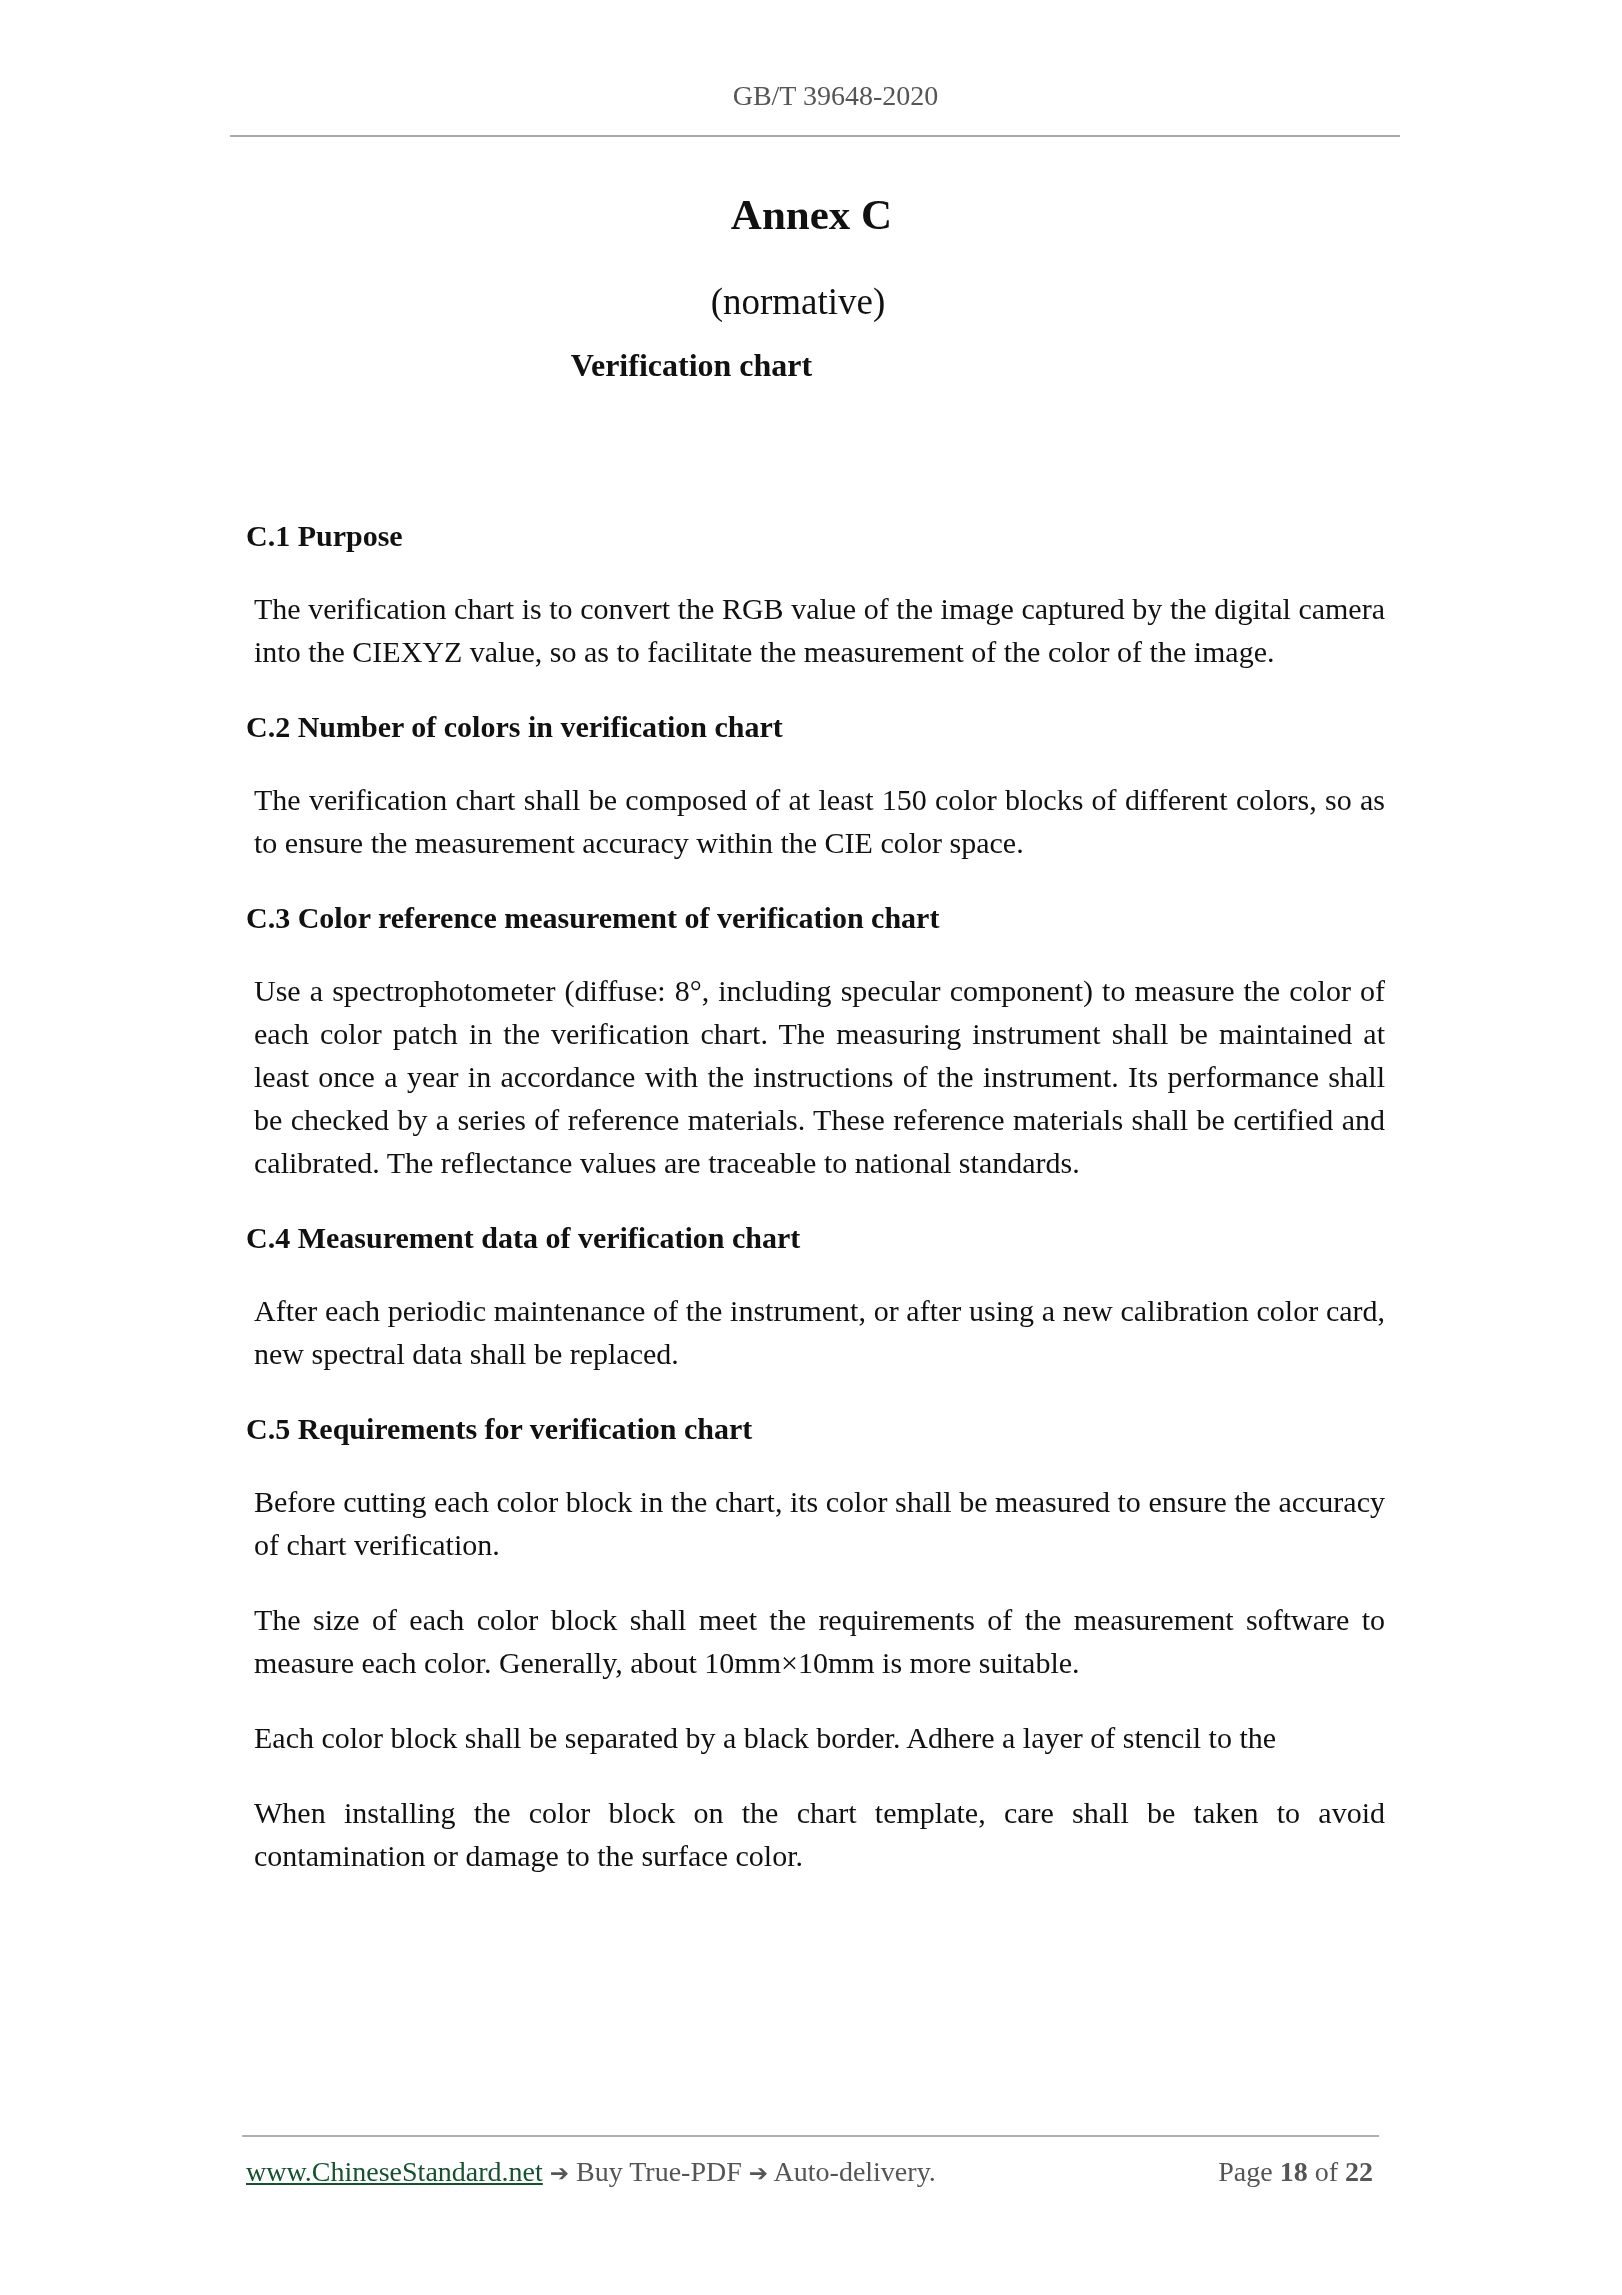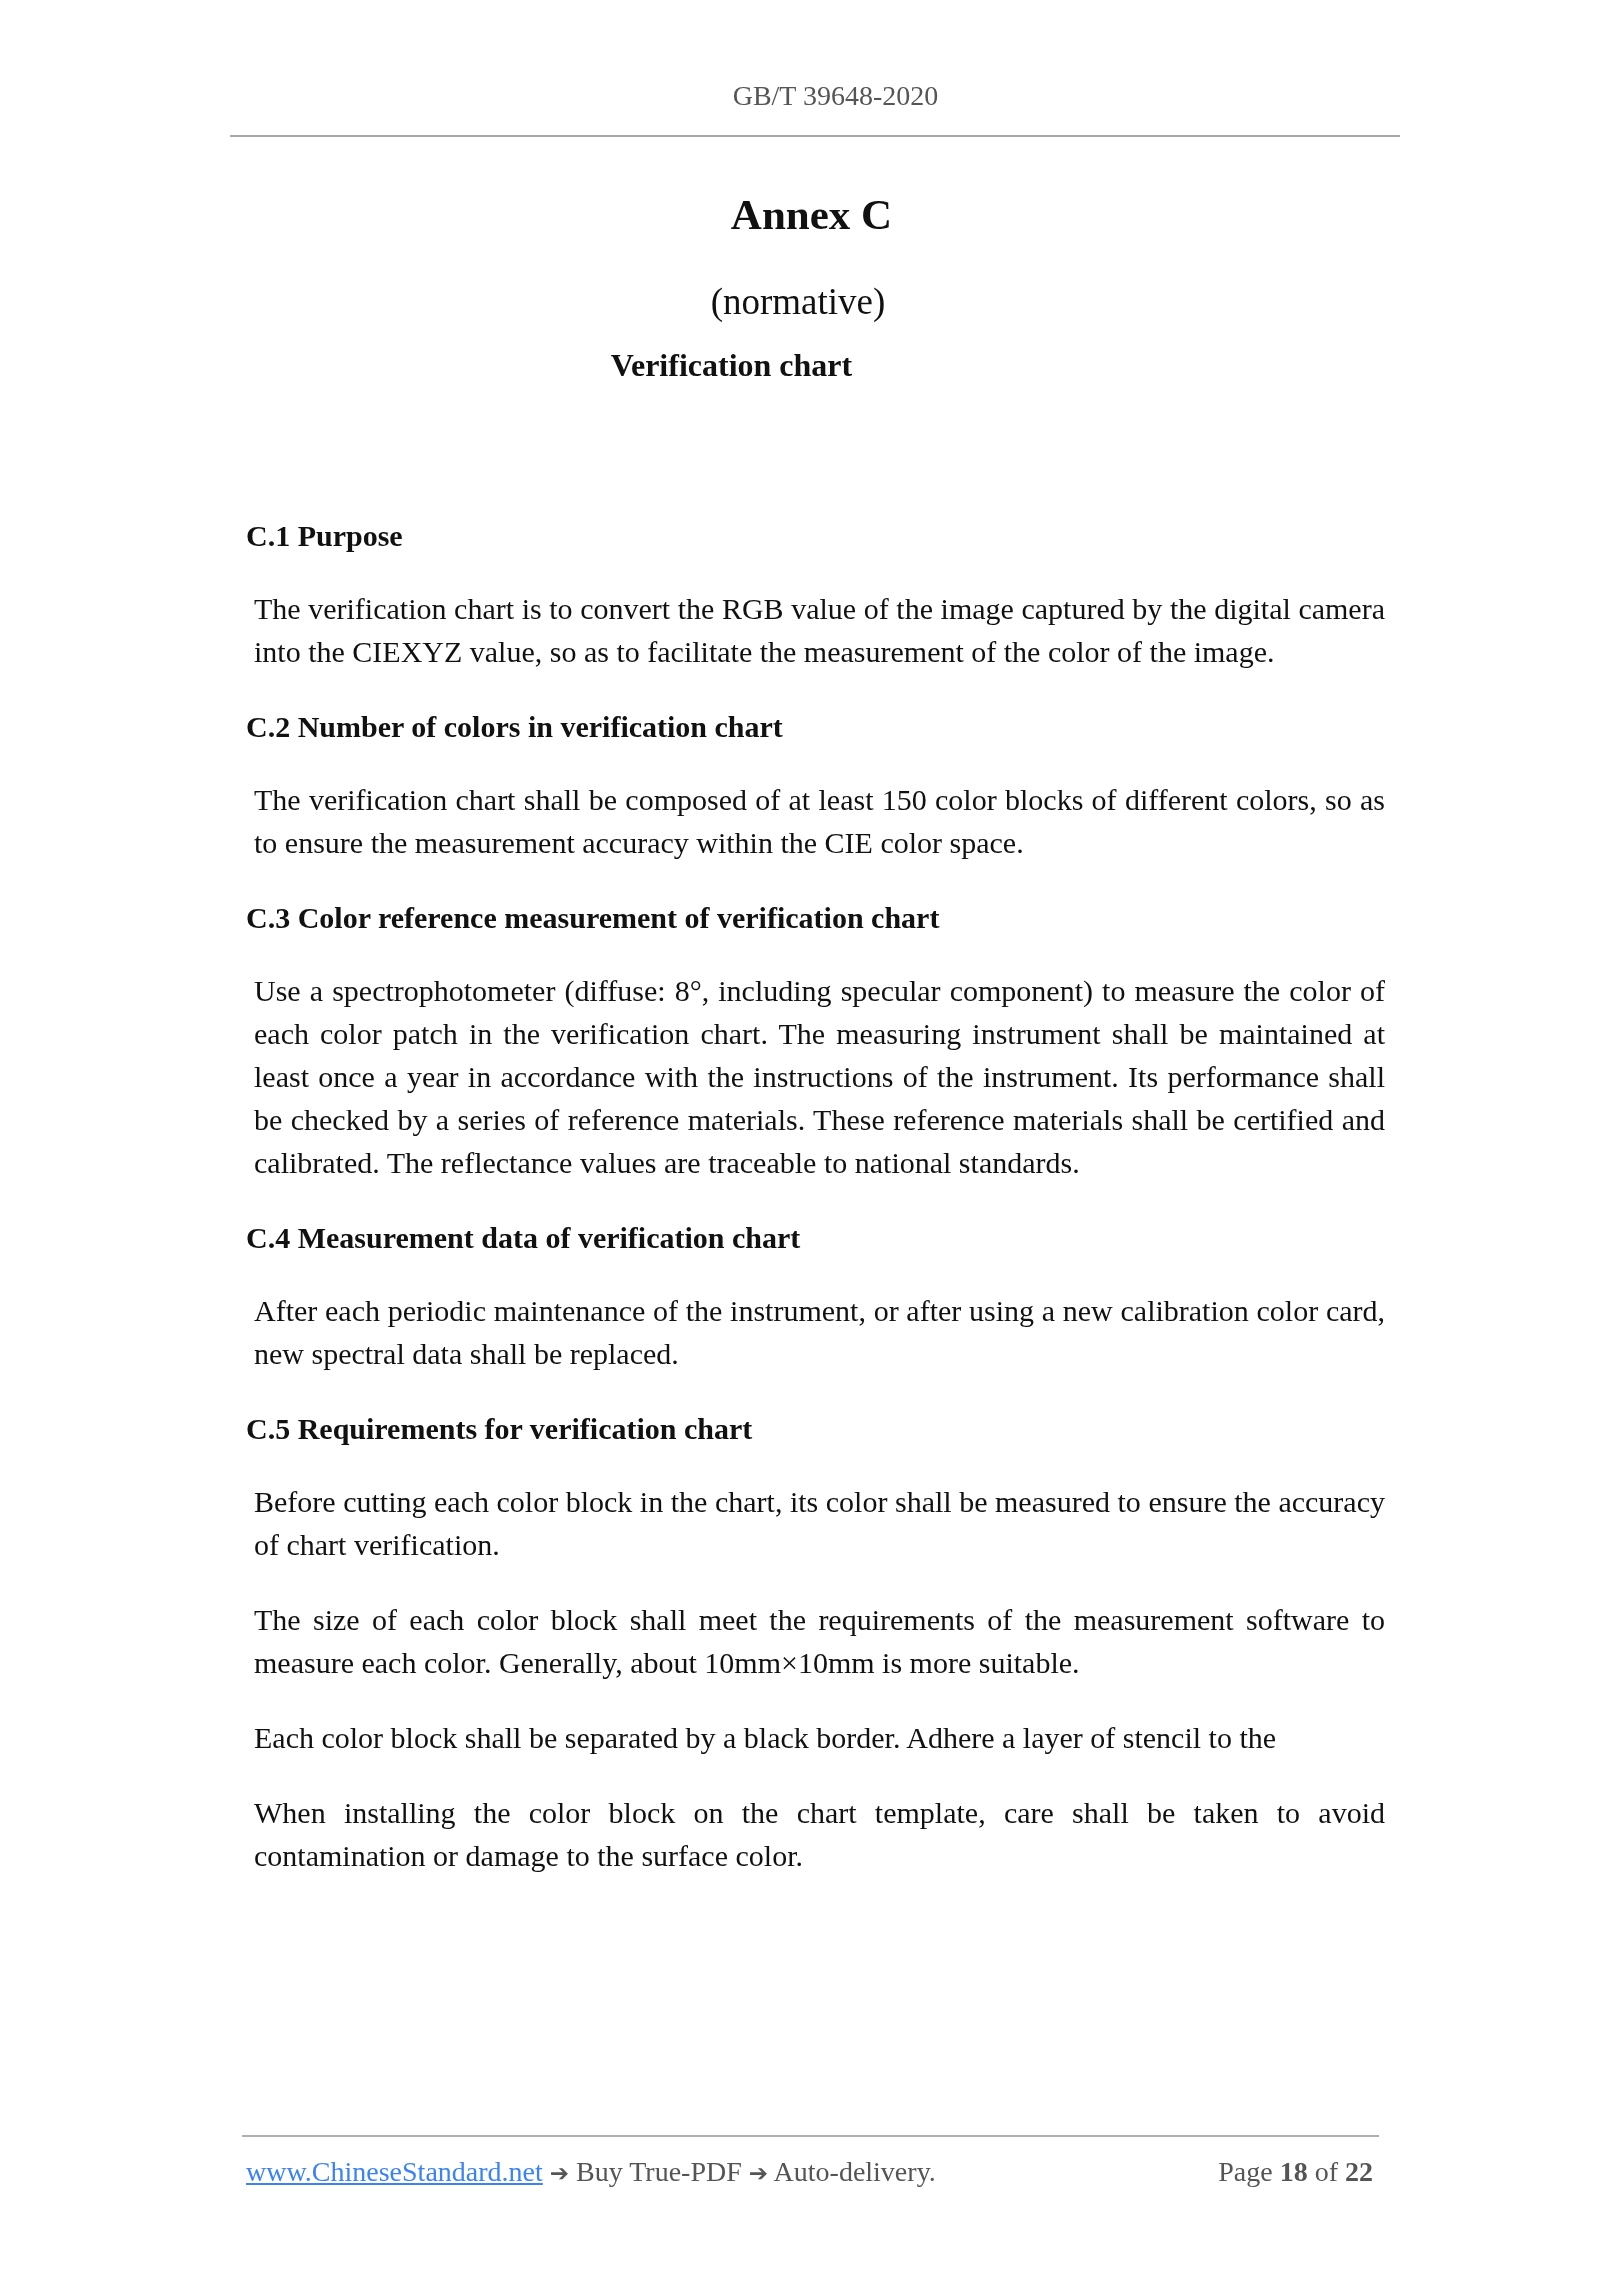--- a/index.html
+++ b/index.html
@@ -52,21 +52,20 @@
       font-size: 37px;
     }
     .annex-name {
       position: absolute;
       top: 347px;
       left: 0;
       width: 1383px;
       text-align: center;
       font-size: 32px;
       font-weight: bold;
-      padding-left: 40px;
     }
     .content {
       position: absolute;
       top: 497px;
       left: 246px;
       width: 1139px;
     }
     .sec-heading {
       font-size: 30px;
       font-weight: bold;
@@ -91,21 +90,21 @@
       position: absolute;
       top: 2156px;
       left: 246px;
       width: 1127px;
       font-size: 28px;
       color: #555555;
       display: flex;
       justify-content: space-between;
     }
     .footer a {
-      color: #3b82f6;
+      color: #14532d;
       text-decoration: underline;
     }
     .footer .bold {
       font-weight: bold;
     }
     .arrow {
       font-family: "DejaVu Sans", sans-serif;
       font-size: 23px;
       font-weight: bold;
     }

